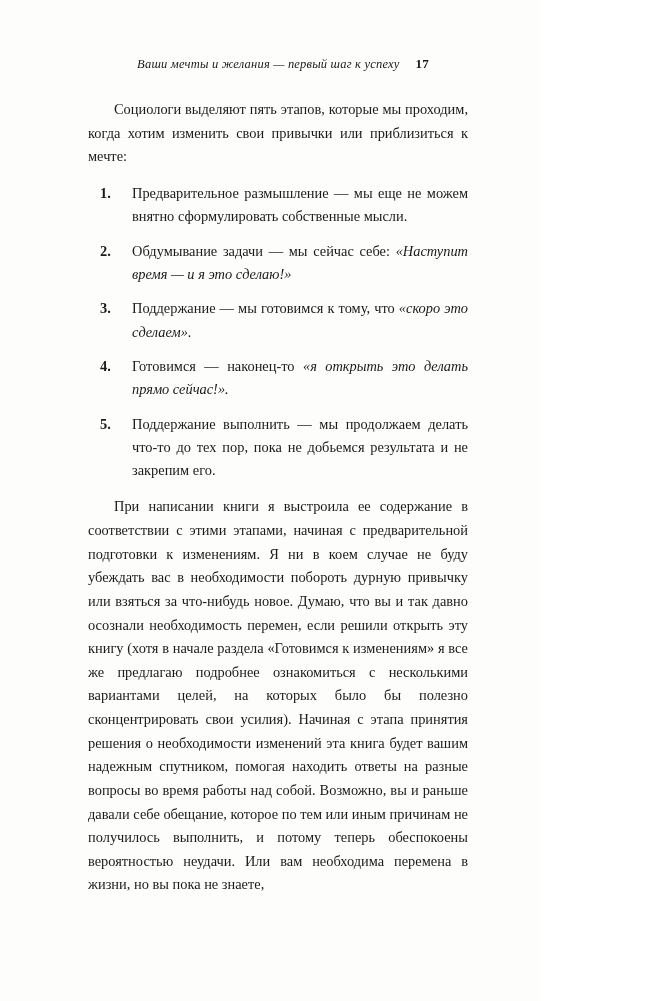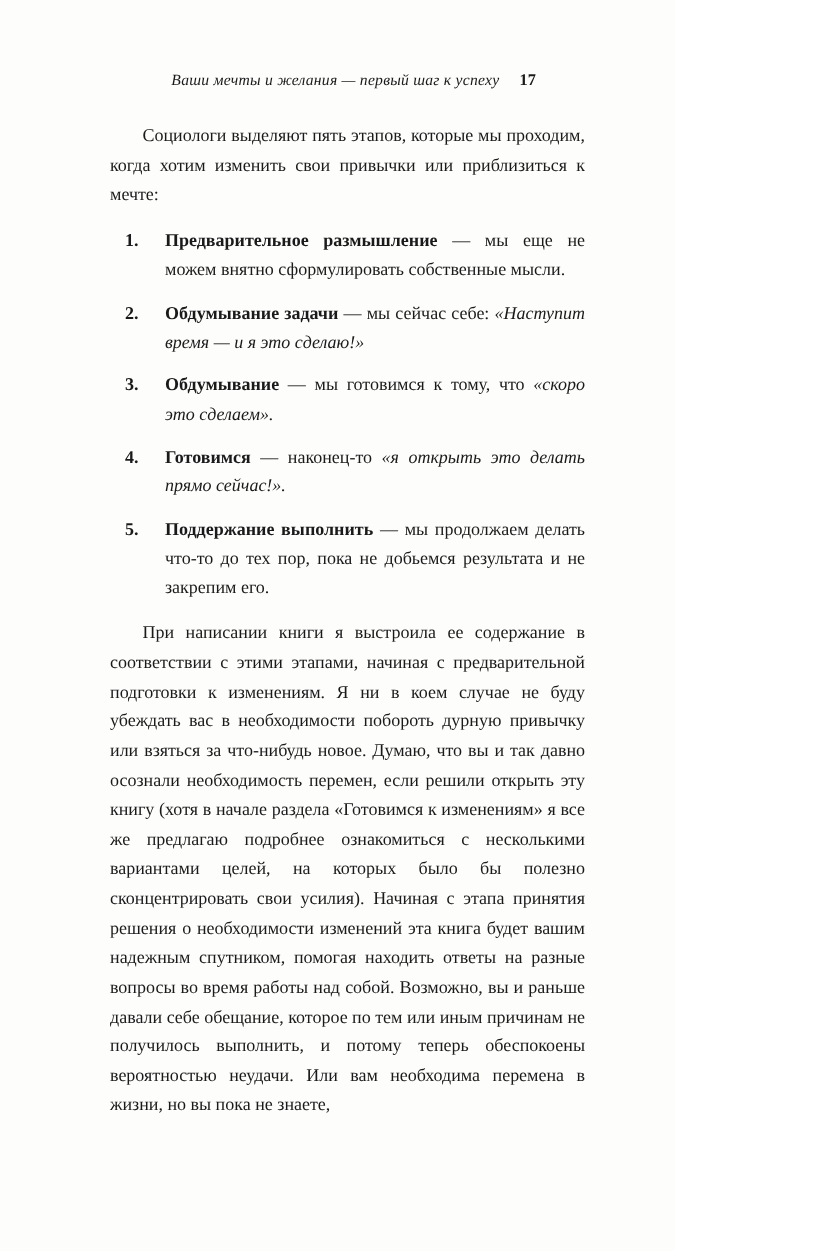--- a/index.html
+++ b/index.html
@@ -66,21 +66,21 @@
     line-height: 1.62;
     text-align: justify;
   }
   ol.stages > li .num {
     position: absolute;
     left: 12px;
     top: 0;
     font-weight: bold;
     font-size: 14.4px;
   }
-  b, .b { font-weight: bold; margin-top: 44px; }
+  b, .b { font-weight: normal; margin-top: 44px; }
   i, .i { font-style: italic; }
   .tail-para {
     margin-top: 12px;
   }
 </style>
 </head>
 <body>
 
 <div class="page">
 
@@ -91,21 +91,21 @@
   <p class="body-text para indent">Социологи выделяют пять этапов, которые мы проходим, когда хотим изменить свои привычки или приблизиться к мечте:</p>
 
   <ol class="stages">
     <li>
       <span class="num">1.</span><b>Предварительное размышление</b><span> — </span><span>мы еще не можем внятно сформулировать собственные мысли.</span><i></i>
     </li>
     <li>
       <span class="num">2.</span><b>Обдумывание задачи</b><span> — </span><span>мы сейчас себе: </span><i>«Наступит время — и я это сделаю!»</i>
     </li>
     <li>
-      <span class="num">3.</span><b>Обдумывание</b><span> — </span><span>мы готовимся к тому, что </span><i>«скоро это сделаем».</i>
+      <span class="num">3.</span><b>Поддержание</b><span> — </span><span>мы готовимся к тому, что </span><i>«скоро это сделаем».</i>
     </li>
     <li>
       <span class="num">4.</span><b>Готовимся</b><span> — </span><span>наконец-то </span><i>«я открыть это делать прямо сейчас!».</i>
     </li>
     <li>
       <span class="num">5.</span><b>Поддержание выполнить</b><span> — </span><span>мы продолжаем делать что-то до тех пор, пока не добьемся результата и не закрепим его.</span><i></i>
     </li>
   </ol>
 
   <p class="body-text para indent tail-para">При написании книги я выстроила ее содержание в соответствии с этими этапами, начиная с предварительной подготовки к изменениям. Я ни в коем случае не буду убеждать вас в необходимости побороть дурную привычку или взяться за что-нибудь новое. Думаю, что вы и так давно осознали необходимость перемен, если решили открыть эту книгу (хотя в начале раздела «Готовимся к изменениям» я все же предлагаю подробнее ознакомиться с несколькими вариантами целей, на которых было бы полезно сконцентрировать свои усилия). Начиная с этапа принятия решения о необходимости изменений эта книга будет вашим надежным спутником, помогая находить ответы на разные вопросы во время работы над собой. Возможно, вы и раньше давали себе обещание, которое по тем или иным причинам не получилось выполнить, и потому теперь обеспокоены вероятностью неудачи. Или вам необходима перемена в жизни, но вы пока не знаете,</p>

